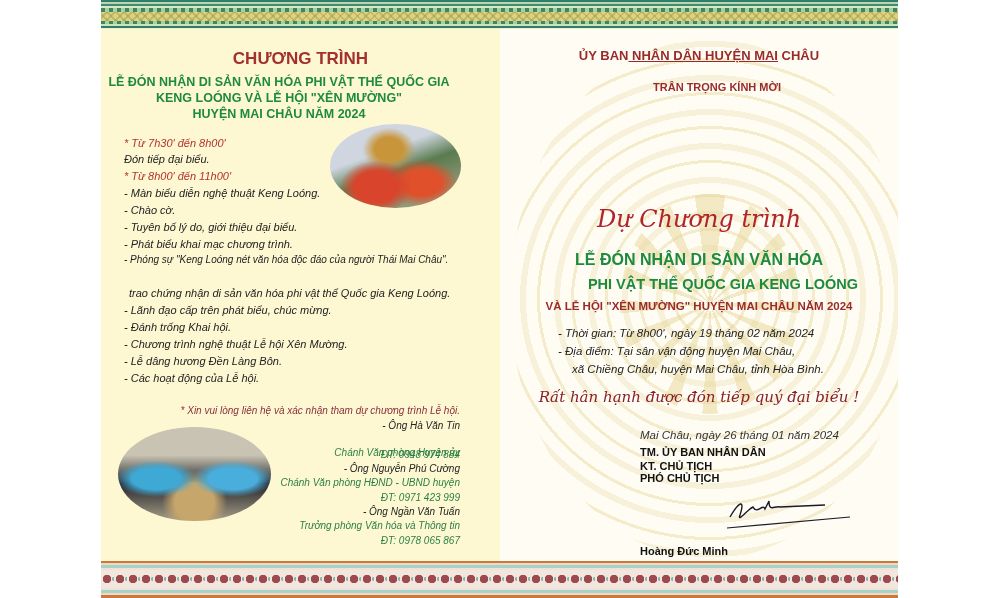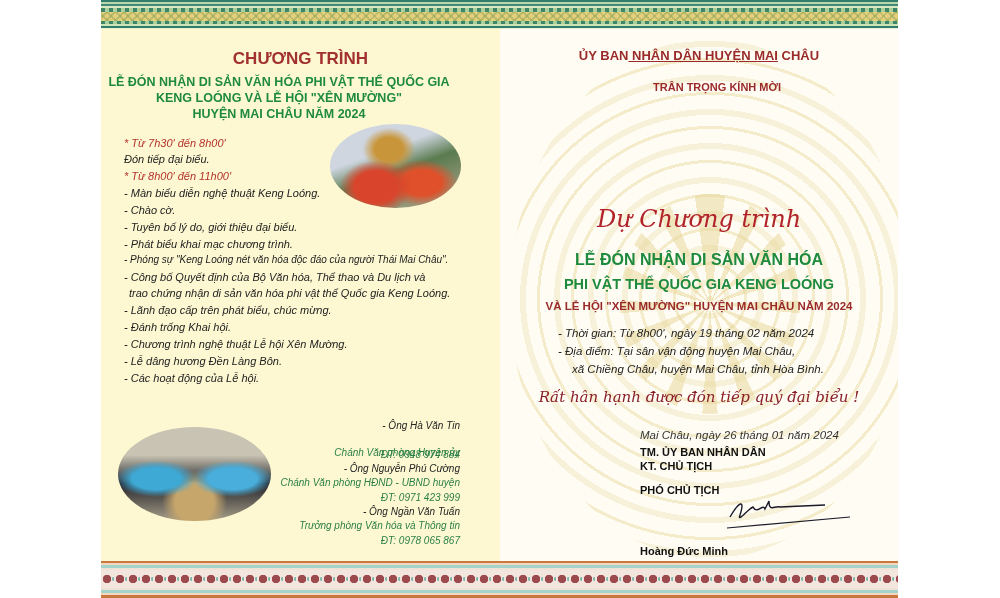--- a/index.html
+++ b/index.html
@@ -105,21 +105,21 @@
   .contact.name { color: #222; }
   .contact.role, .contact.phone { color: #2a7f45; }
 
   
   .r-text { position: absolute; left: 399px; width: 398px; text-align: center; white-space: nowrap; }
   .org { top: 48px; color: #9a2a2a; font-weight: bold; font-size: 13px; }
   .org .ul { text-decoration: underline; }
   .invite { top: 81px; color: #9a2a2a; font-weight: bold; font-size: 11px; padding-left: 36px; }
   .script-title { top: 205px; color: #b1242b; font-family: "DejaVu Serif", serif; font-style: italic; font-size: 24px; }
   .event1 { top: 251px; color: #1e8a3e; font-weight: bold; font-size: 16px; }
-  .event2 { top: 276px; color: #1e8a3e; font-weight: bold; font-size: 14.5px; }
+  .event2 { top: 276px; color: #1e8a3e; font-weight: bold; font-size: 14.5px; margin-left: 24px; }
   .event3 { top: 300px; color: #9a2a2a; font-weight: bold; font-size: 11.5px; }
   .detail { position: absolute; left: 558px; font-size: 11.5px; font-style: italic; color: #222; white-space: nowrap; }
   .welcome { top: 388px; color: #8a1f2a; font-family: "DejaVu Serif", serif; font-style: italic; font-size: 15px; }
   .sign { position: absolute; left: 640px; width: 260px; text-align: left; white-space: nowrap; color: #111; }
   .sign.place { top: 429px; font-size: 11.5px; font-style: italic; color: #333; }
   .sign.b { font-weight: bold; font-size: 11px; }
   .signature {
     position: absolute; left: 725px; top: 495px; width: 130px; height: 35px;
   }
 </style>
@@ -153,28 +153,28 @@
   <div class="photo1"></div>
 
   <div class="sched time" style="top:108px;">* Từ 7h30' đến 8h00'</div>
   <div class="sched" style="top:124px;">Đón tiếp đại biểu.</div>
   <div class="sched time" style="top:141px;">* Từ 8h00' đến 11h00'</div>
   <div class="sched" style="top:158px;">- Màn biểu diễn nghệ thuật Keng Loóng.</div>
   <div class="sched" style="top:175px;">- Chào cờ.</div>
   <div class="sched" style="top:192px;">- Tuyên bố lý do, giới thiệu đại biểu.</div>
   <div class="sched" style="top:209px;">- Phát biểu khai mạc chương trình.</div>
   <div class="sched" style="top:225px; font-size:10px;">- Phóng sự "Keng Loóng nét văn hóa độc đáo của người Thái Mai Châu".</div>
-  <div class="sched" style="top:242px;">- Công bố Quyết định của Bộ Văn hóa, Thể thao và Du lịch và</div>
   <div class="sched" style="top:258px; left:28px;">  trao chứng nhận di sản văn hóa phi vật thể Quốc gia Keng Loóng.</div>
   <div class="sched" style="top:275px;">- Lãnh đạo cấp trên phát biểu, chúc mừng.</div>
   <div class="sched" style="top:292px;">- Đánh trống Khai hội.</div>
   <div class="sched" style="top:309px;">- Chương trình nghệ thuật Lễ hội Xên Mường.</div>
   <div class="sched" style="top:326px;">- Lễ dâng hương Đền Làng Bôn.</div>
   <div class="sched" style="top:343px;">- Các hoạt động của Lễ hội.</div>
 
+  <div class="contact note" style="top:376px;">* Xin vui lòng liên hệ và xác nhận tham dự chương trình Lễ hội.</div>
 
   <div class="photo2"></div>
 
   <div class="contact name" style="top:391px;">- Ông Hà Văn Tin</div>
   <div class="contact role" style="top:405px;margin-top:13px;">Chánh Văn phòng Huyện ủy</div>
   <div class="contact phone" style="top:420px;">ĐT: 0948 974 884</div>
   <div class="contact name" style="top:434px;">- Ông Nguyễn Phú Cường</div>
   <div class="contact role" style="top:448px;">Chánh Văn phòng HĐND - UBND huyện</div>
   <div class="contact phone" style="top:463px;">ĐT:  0971 423 999</div>
   <div class="contact name" style="top:477px;">- Ông Ngần Văn Tuấn</div>
@@ -194,20 +194,20 @@
 
 <div class="detail" style="top:327px;">- Thời gian: Từ 8h00', ngày 19 tháng 02 năm 2024</div>
 <div class="detail" style="top:345px;">- Địa điểm: Tại sân vận động huyện Mai Châu,</div>
 <div class="detail" style="top:363px; left:572px;">  xã Chiềng Châu, huyện Mai Châu, tỉnh Hòa Bình.</div>
 
 <div class="r-text welcome" style="left:500px;">Rất hân hạnh được đón tiếp quý đại biểu !</div>
 
 <div class="sign place">Mai Châu, ngày 26 tháng 01 năm 2024</div>
 <div class="sign b" style="top:446px;">TM. ỦY BAN NHÂN DÂN</div>
 <div class="sign b" style="top:460px;">KT. CHỦ TỊCH</div>
-<div class="sign b" style="top:484px;">PHÓ CHỦ TỊCH</div>
+<div class="sign b" style="top:472px;">PHÓ CHỦ TỊCH</div>
 
 <svg class="signature" viewBox="0 0 130 35">
   <path d="M5 22 C15 5, 20 5, 15 20 C12 28, 22 15, 28 12 C32 20, 38 8, 40 14 L44 6 C44 18, 50 10, 55 12 L100 10" fill="none" stroke="#1a1a2a" stroke-width="1.4"></path>
   <path d="M2 33 L125 22" fill="none" stroke="#1a1a2a" stroke-width="1.2"></path>
 </svg>
 
 <div class="sign b" style="top:545px;">Hoàng Đức Minh</div>
 
 </body></html>

